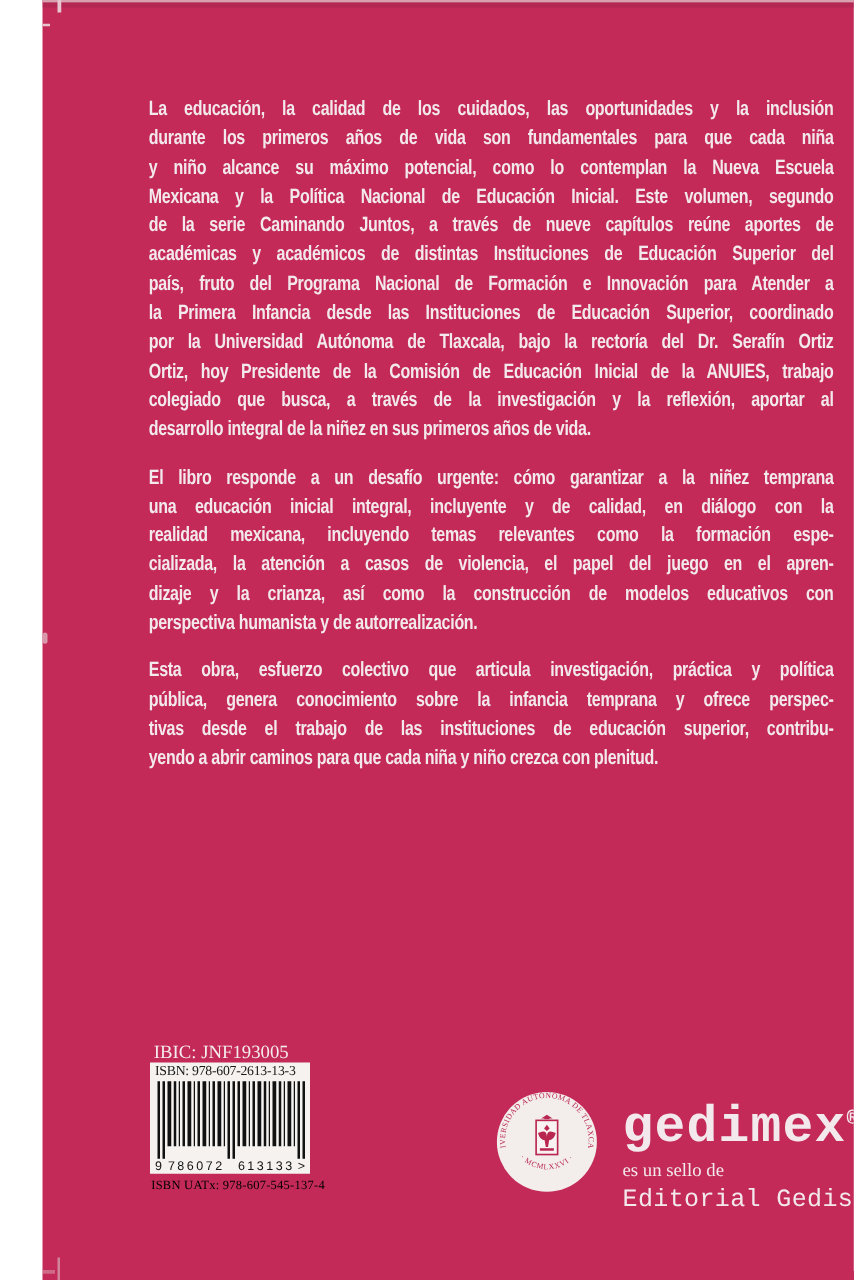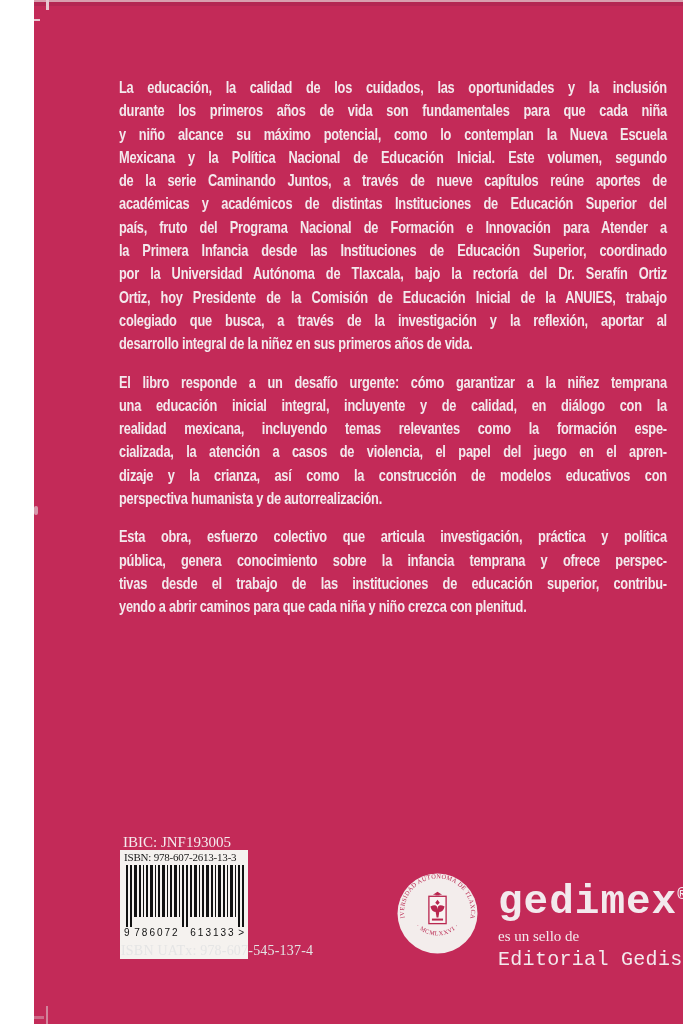--- a/index.html
+++ b/index.html
@@ -29,31 +29,31 @@
   .line{text-align:justify;text-align-last:justify;}
   .line.last{text-align-last:left;}
 
   
   .ibic-line{
     position:absolute;left:89px;top:834px;width:122px;
     display:flex;justify-content:flex-start;
     font-family:"Liberation Serif",serif;color:#f5ebee;font-size:15px;
   }
   .barcode-box{
-    position:absolute;left:86px;top:850px;width:128px;height:109px;
+    position:absolute;left:86px;top:850px;width:128px;height:89px;
     background:#f5f2ef;box-sizing:border-box;padding:2px 4px 0 4px;
   }
   .isbn-top{
     font-family:"Liberation Serif",serif;color:#191919;font-size:11px;
     line-height:11px;white-space:nowrap;letter-spacing:-0.2px;overflow:hidden;
   }
   .barcode-svg{display:block;margin-top:1px;}
   .isbn-uatx{
     position:absolute;left:87px;top:943px;
-    font-family:"Liberation Serif",serif;color:#e5e5e5;font-size:14px;letter-spacing:0.2px;
+    font-family:"Liberation Serif",serif;color:#000000;font-size:10px;letter-spacing:0.2px;
     white-space:nowrap;
   }
 
   
   .seal-wrap{position:absolute;left:363px;top:873px;width:81px;height:81px;}
   .gedimex-block{position:absolute;left:464px;top:874px;color:#f3e9ed;}
   .gedimex-word{
     font-family:Liberation Mono, monospace;font-size:41px;line-height:42px;
     font-weight:600;letter-spacing:1px;white-space:nowrap;
   }

